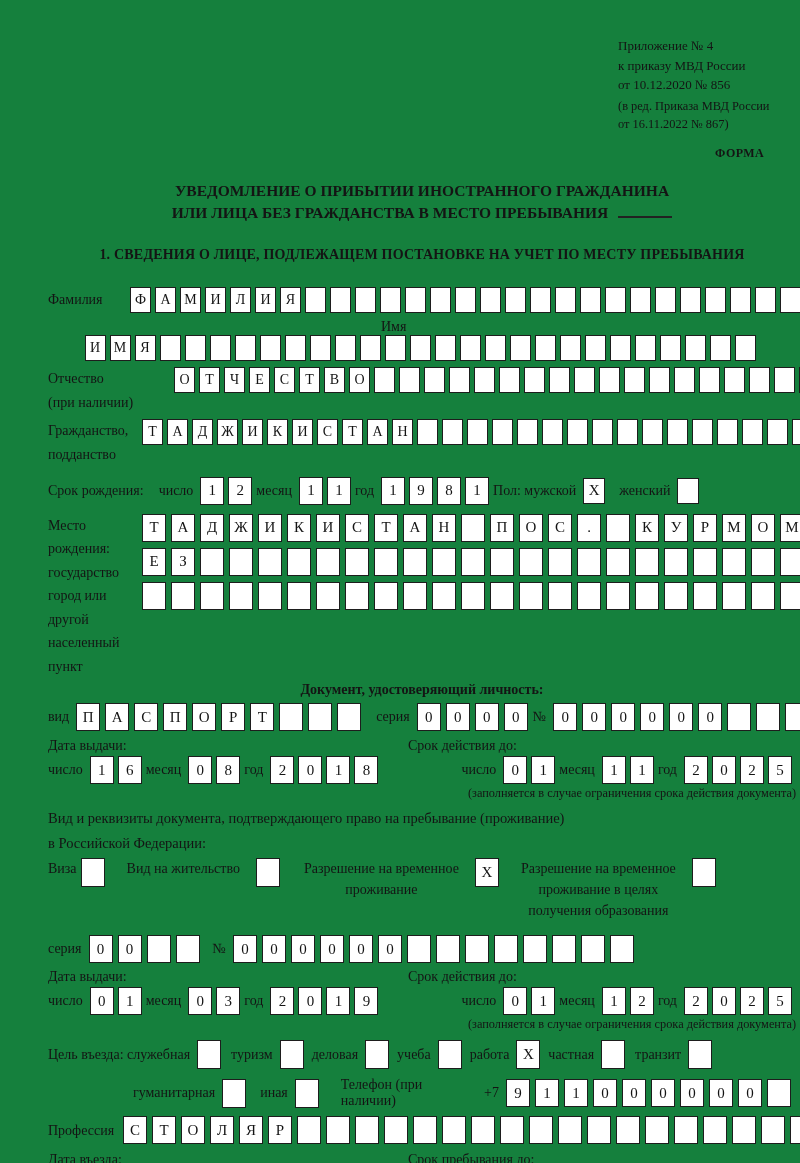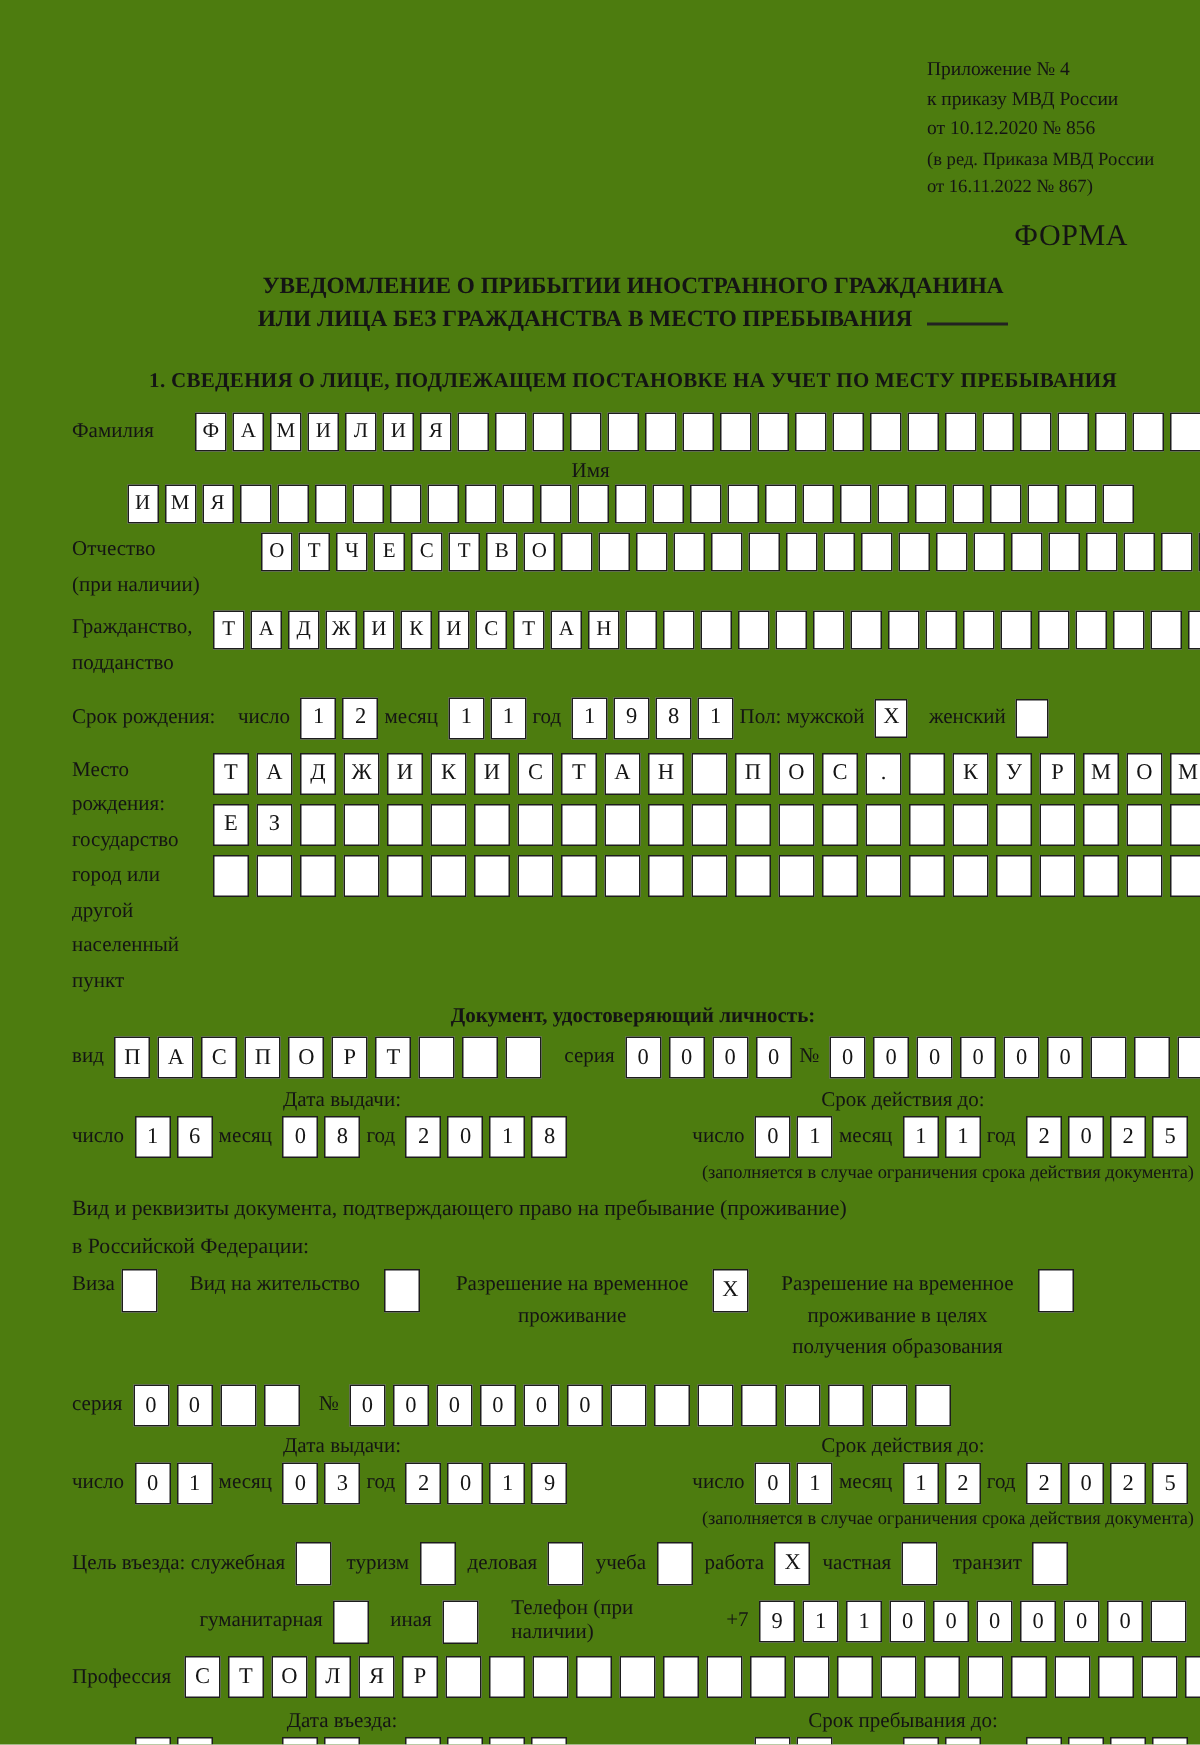--- a/index.html
+++ b/index.html
@@ -1,21 +1,21 @@
 <!DOCTYPE html>
 <html><head>
 <meta charset="utf-8">
 <style>
   html,body{margin:0;padding:0;background:#e8e8e8;}
-  .page{position:relative;width:800px;height:1163px;background:#4d7c0f;color:#141414;
+  .page{position:relative;width:800px;height:1163px;background:#15803d;color:#141414;
         font-family:"Liberation Serif","DejaVu Serif",serif;overflow:hidden;}
   .abs{position:absolute;}
   .appendix{left:618px;top:36px;font-size:13px;line-height:1.5;}
   .edition{left:618px;top:98px;font-size:12.4px;line-height:1.45;}
-  .forma{right:48px;top:146px;font-weight:normal;font-size:20px;letter-spacing:.4px;}
+  .forma{right:36px;top:146px;font-weight:bold;font-size:12px;letter-spacing:.4px;}
   .content{position:absolute;left:48px;top:180px;width:748px;}
   .title{text-align:center;font-weight:bold;font-size:15.5px;line-height:1.45;}
   .blank-line{display:inline-block;width:54px;border-bottom:2px solid #222;height:13px;margin-left:10px;}
   .sec-heading{margin-top:22px;text-align:center;font-weight:bold;font-size:14px;letter-spacing:.2px;}
   .row{display:flex;align-items:flex-start;}
   .vcenter{align-items:center;}
   .lbl{font-size:14px;line-height:1.25;flex:none;}
   .lbl2{font-size:14px;line-height:1.7;flex:none;}
   .cells{display:flex;flex-wrap:nowrap;flex:none;}
   .cell{flex:none;width:19px;height:24px;border:1.6px solid #1d1d1d;margin-right:4px;
@@ -23,21 +23,21 @@
   .cells.w .cell{width:22px;height:26px;margin-right:5px;font-size:15px;}
   .cells.d .cell{width:22px;height:26px;margin-right:4px;font-size:15px;}
   .checkbox{flex:none;width:22px;height:27px;border:1.6px solid #1d1d1d;display:inline-flex;
         align-items:center;justify-content:center;font-size:15px;background:#fff;}
   .checkbox.sm{width:20px;height:24px;}
   .dg{display:flex;align-items:center;}
   .dg .dlbl{font-size:14px;margin-right:7px;}
   .pair{display:flex;}
   .pair .col-l{width:360px;}
   .pair .col-r{flex:1;}
-  .pair .head{text-align:center;font-size:14px;}
+  .pair .head{font-size:14px;}
   .note{font-size:12.3px;text-align:right;}
   .center-bold{text-align:center;font-weight:bold;font-size:14px;}
   .stack{display:flex;flex-direction:column;}
   .permits{display:flex;align-items:flex-start;}
   .permit-lbl{font-size:14px;text-align:center;line-height:1.5;}
   .mt2{margin-top:2px}.mt6{margin-top:6px}
 </style>
 </head>
 <body>
 
@@ -56,21 +56,21 @@
 
   <div class="content">
 
     <div class="title">
       <div>УВЕДОМЛЕНИЕ О ПРИБЫТИИ ИНОСТРАННОГО ГРАЖДАНИНА</div>
       <div><span>ИЛИ ЛИЦА БЕЗ ГРАЖДАНСТВА В МЕСТО ПРЕБЫВАНИЯ</span><span class="blank-line"></span></div>
     </div>
 
     <div class="sec-heading">1. СВЕДЕНИЯ О ЛИЦЕ, ПОДЛЕЖАЩЕМ ПОСТАНОВКЕ НА УЧЕТ ПО МЕСТУ ПРЕБЫВАНИЯ</div>
 
-    <div class="row vcenter" style="margin-top:12px;">
+    <div class="row vcenter" style="margin-top:24px;">
       <span class="lbl" style="width:82px;">Фамилия</span>
       <span class="cells">
           <span class="cell">Ф</span>
           <span class="cell">А</span>
           <span class="cell">М</span>
           <span class="cell">И</span>
           <span class="cell">Л</span>
           <span class="cell">И</span>
           <span class="cell">Я</span>
           <span class="cell"></span>

